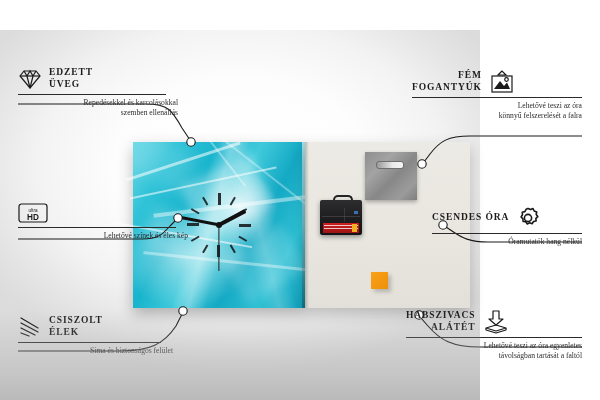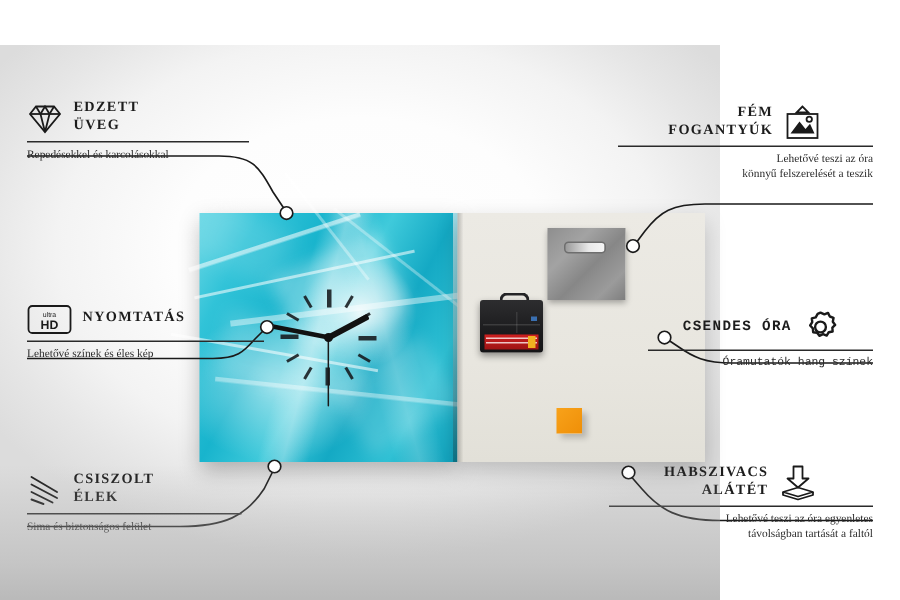--- a/index.html
+++ b/index.html
@@ -81,22 +81,22 @@
   .foam{position:absolute;left:66px;top:130px;width:17px;height:17px;background:linear-gradient(135deg,#f8a21a,#ef8f08);box-shadow:3px 3px 4px rgba(0,0,0,.2);}
 
   
   .callout{position:absolute;}
   .co-head{display:flex;align-items:center;gap:7px;}
   .co-title{font-size:9.5px;letter-spacing:.9px;color:#1c1c1c;line-height:1.25;font-weight:bold;text-transform:uppercase;white-space:nowrap;}
   .co-rule{height:1px;background:#2a2a2a;margin:3px 0 3px;}
   .co-desc{font-size:7.6px;color:#2b2b2b;line-height:1.32;white-space:nowrap;}
   .left .co-head{justify-content:flex-start;}
   .left .co-title{text-align:left;}
-  .left .co-desc{text-align:left;}
-  .right .co-head{justify-content:center;}
+  .left .co-desc{text-align:right;}
+  .right .co-head{justify-content:flex-start;}
   .right .co-title{text-align:right;}
   .right .co-desc{text-align:right;}
   .icon{flex:0 0 auto;display:block;}
 
   svg.links{position:absolute;left:0;top:0;width:600px;height:400px;pointer-events:none;}
   svg.links path{fill:none;stroke:#1a1a1a;stroke-width:1.1;}
   svg.links circle{fill:#ffffff;stroke:#1a1a1a;stroke-width:1.1;}
 </style>
 </head>
 <body>
@@ -223,32 +223,32 @@
         </g>
       </svg>
       <div class="co-title">
         <div>EDZETT</div>
         <div>ÜVEG</div>
       </div>
     </div>
     <div class="co-rule" style="width:148px;"></div>
     <div class="co-desc">
       <div>Repedésekkel és karcolásokkal</div>
+      <div>szemben ellenállás</div>
     </div>
   </div>
 
   <div class="callout left" style="left:18px;top:172px;width:170px;">
     <div class="co-head">
       <svg class="icon" width="30" height="22" viewBox="0 0 30 22">
         <rect x="1" y="2" width="28" height="18" rx="2.5" fill="none" stroke="#1a1a1a" stroke-width="1.2"></rect>
         <text x="15" y="9.6" font-family="Liberation Sans, sans-serif" font-size="4.6" text-anchor="middle" fill="#1a1a1a">ultra</text>
         <text x="15" y="17.5" font-family="Liberation Sans, sans-serif" font-size="8.2" font-weight="bold" text-anchor="middle" fill="#1a1a1a">HD</text>
       </svg>
       <div class="co-title">
-        <div>NYOMTATÁS</div>
       </div>
     </div>
     <div class="co-rule" style="width:158px;"></div>
     <div class="co-desc">
       <div>Lehetővé színek és éles kép</div>
     </div>
   </div>
 
   <div class="callout left" style="left:18px;top:285px;width:155px;">
     <div class="co-head">
@@ -282,39 +282,39 @@
           <path d="M13 1 L9 5 L17 5 Z"></path>
           <rect x="3" y="6" width="20" height="16"></rect>
           <path d="M5 19 L11 11 L15 16 L18 12.5 L21 19 Z" fill="#1a1a1a" stroke="none"></path>
           <circle cx="17.5" cy="9.5" r="1.8"></circle>
         </g>
       </svg>
     </div>
     <div class="co-rule" style="width:170px;"></div>
     <div class="co-desc">
       <div>Lehetővé teszi az óra</div>
-      <div>könnyű felszerelését a teszik</div>
-    </div>
-  </div>
-
-  <div class="callout right" style="left:432px;top:176px;width:150px;font-family:Liberation Mono, monospace;">
+      <div>könnyű felszerelését a falra</div>
+    </div>
+  </div>
+
+  <div class="callout right" style="left:432px;top:176px;width:150px;">
     <div class="co-head">
       <div class="co-title">
         <div>CSENDES ÓRA</div>
       </div>
       <svg class="icon" width="24" height="24" viewBox="0 0 24 24">
         <g fill="none" stroke="#1a1a1a" stroke-width="1.6" stroke-linejoin="round">
           <path d="M12 2.4 l2.6 1.2 2.4-1.0 1.2 2.4 2.5 0.9 -0.5 2.6 1.6 2.1 -1.9 1.8 0.2 2.6 -2.6 0.5 -1.4 2.2 -2.4 -0.9 -2.4 1.1 -1.6 -2.1 -2.6 -0.3 -0.2 -2.6 -1.8 -1.9 1.4 -2.2 -0.3 -2.6 2.6 -0.6 1.3 -2.3z"></path>
           <circle cx="12" cy="12" r="3.6"></circle>
         </g>
       </svg>
     </div>
     <div class="co-rule" style="width:150px;"></div>
     <div class="co-desc">
-      <div>Óramutatók hang színek</div>
+      <div>Óramutatók hang nélkül</div>
     </div>
   </div>
 
   <div class="callout right" style="left:406px;top:280px;width:176px;">
     <div class="co-head">
       <div class="co-title">
         <div>HABSZIVACS</div>
         <div>ALÁTÉT</div>
       </div>
       <svg class="icon" width="26" height="24" viewBox="0 0 26 24">

